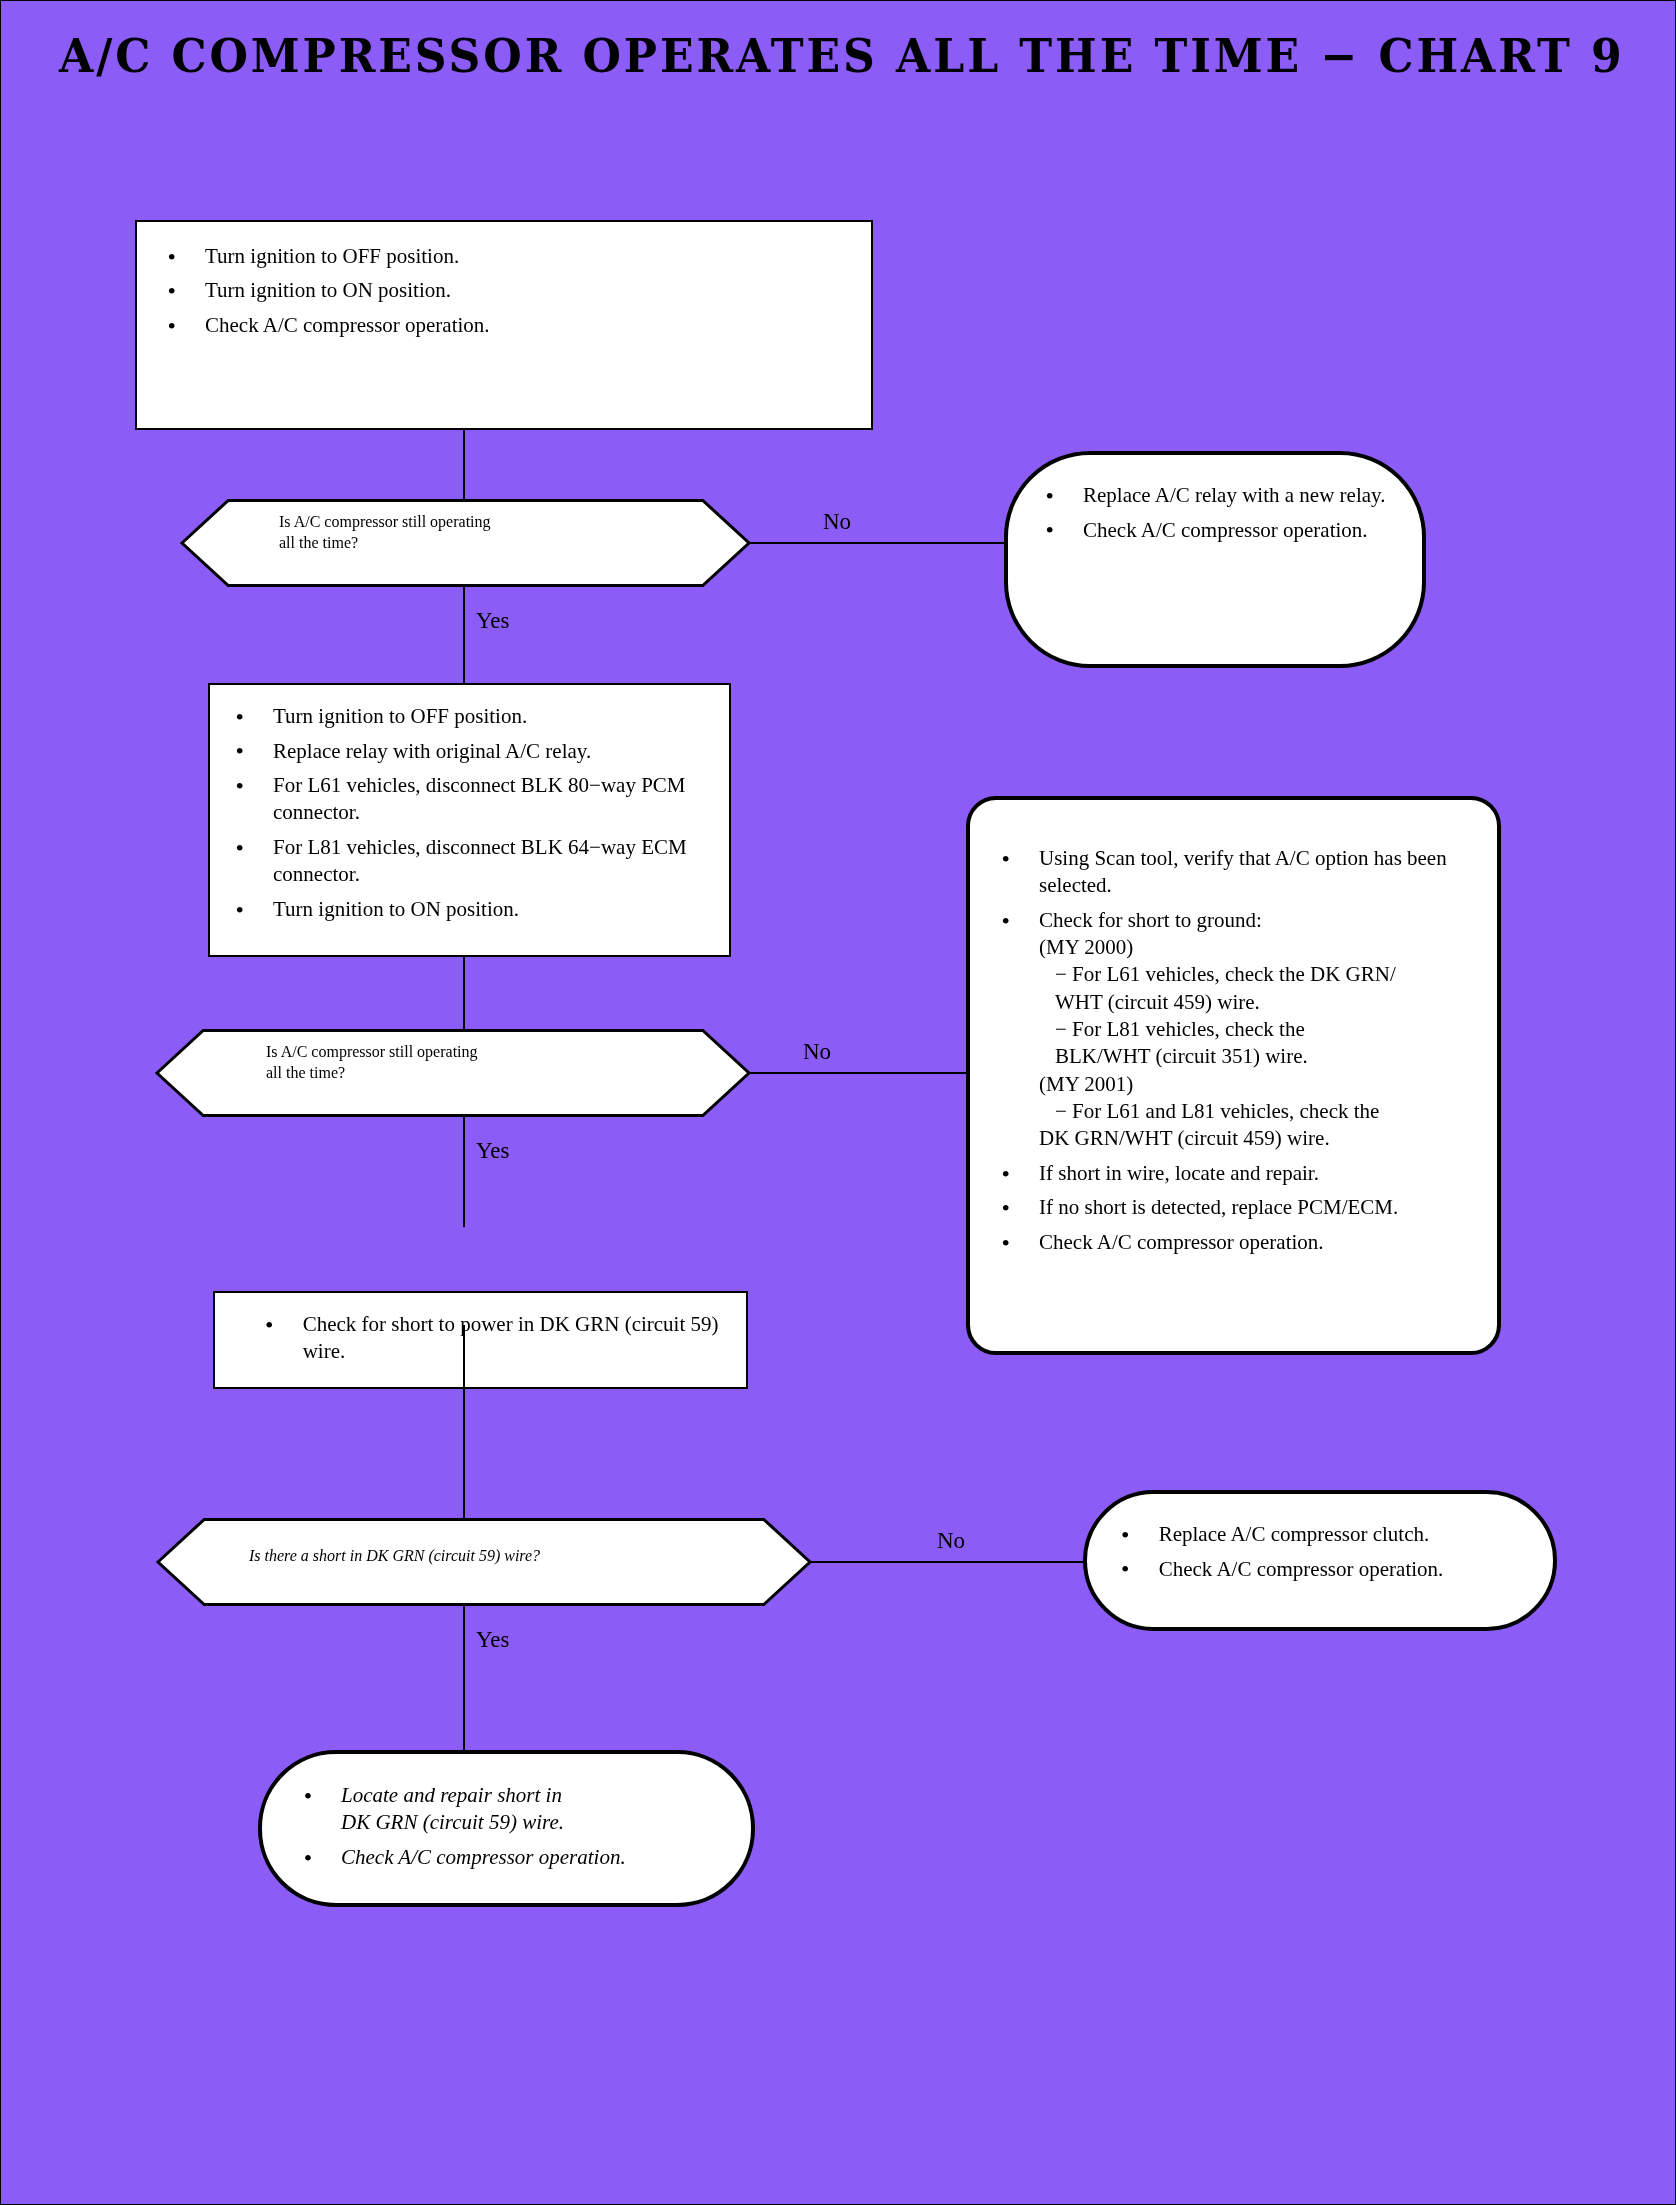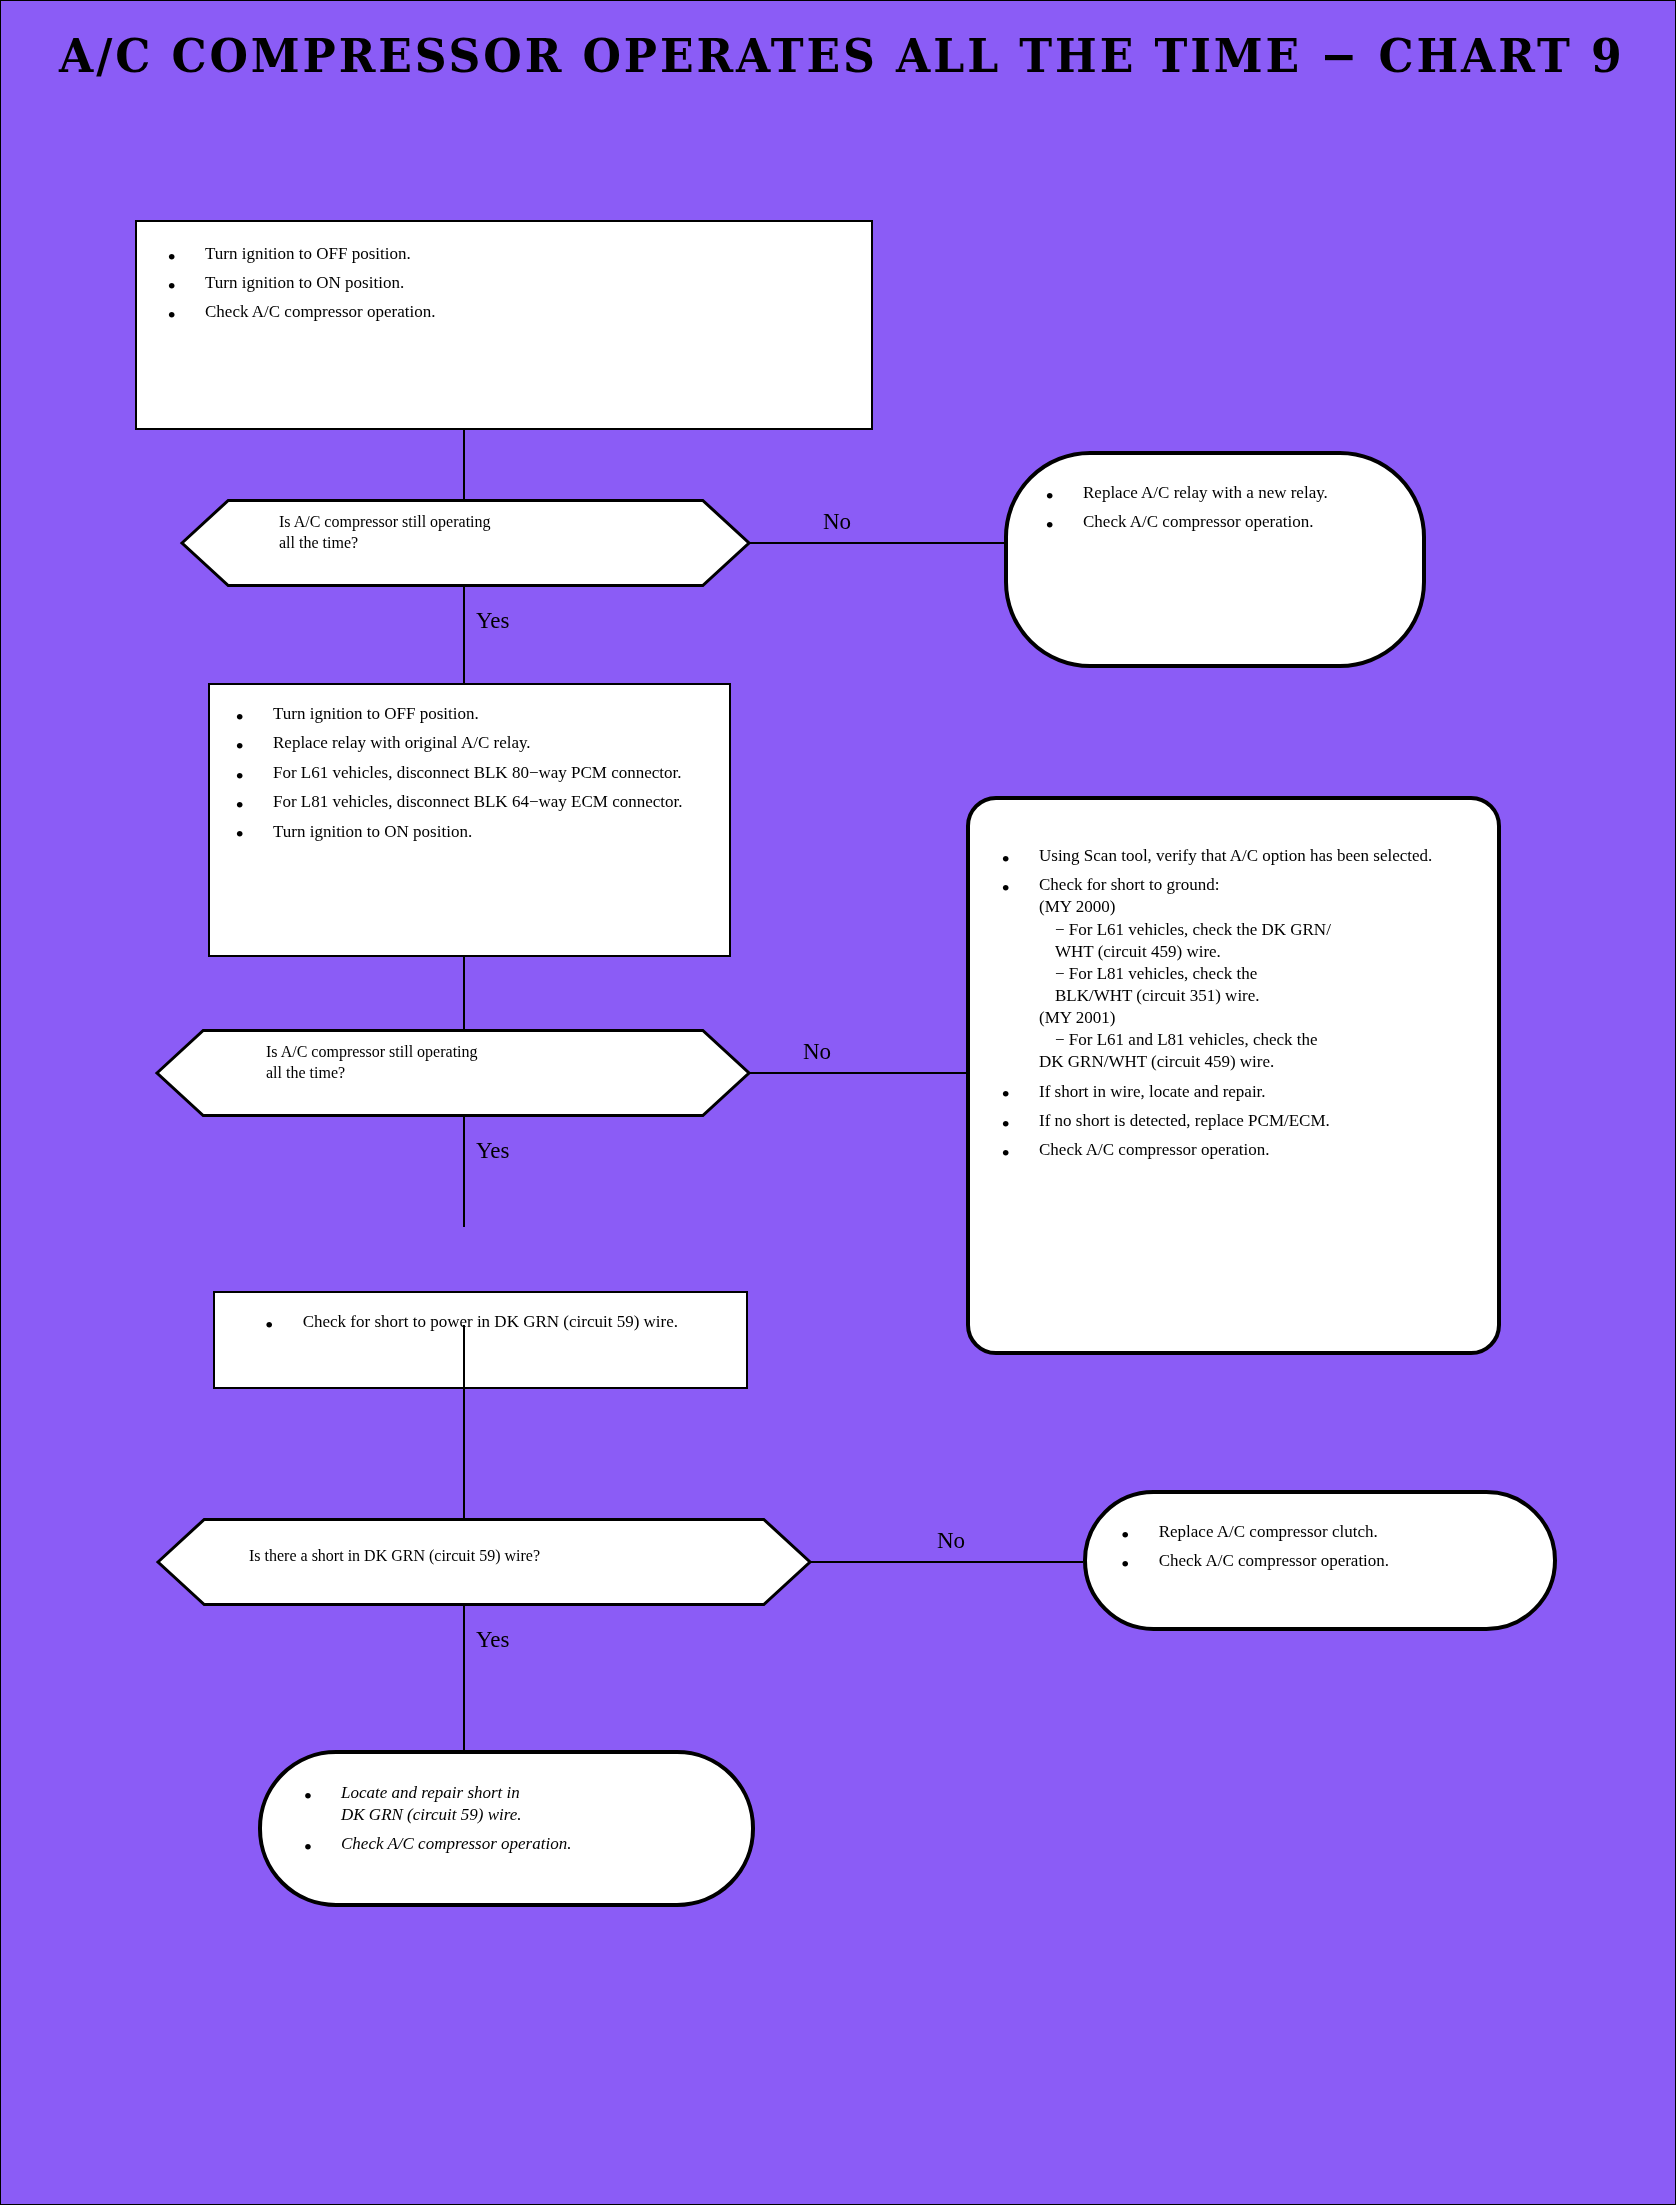--- a/index.html
+++ b/index.html
@@ -52,21 +52,21 @@
     background: #ffffff;
   }
   .bullets {
     list-style: none;
     margin: 0;
     padding: 0;
   }
   .bullets > li {
     position: relative;
     padding-left: 51px;
-    font-size: 17px;
+    font-size: 21px;
     line-height: 1.30;
     margin-bottom: 7.3px;
   }
   .bullets > li:last-child { margin-bottom: 0; }
   .bullets > li::before {
     content: "\2022";
     position: absolute;
     left: 13.4px;
     top: -1.2px;
     font-size: 24px;
@@ -204,21 +204,21 @@
       <li>Check for short to power in DK GRN (circuit 59) wire.</li>
     </ul>
   </div>
 
   <div class="vline" style="left:462px; top:1324px; height:193px;"></div>
 
   <div class="hex-wrap" style="left:157px; top:1517px; width:652px; height:88px;">
     <svg width="652" height="88" viewBox="0 0 1072 144">
       <polygon points="0,72 76,2 996,2 1072,72 996,142 76,142" fill="#ffffff" stroke="#000000" stroke-width="5"></polygon>
     </svg>
-    <div class="hex-text" style="left:91px; top:28px; width:523px;">
+    <div class="hex-text" style="left:91px; top:28px; width:523px;font-style:italic;">
       <div>Is there a short in DK GRN (circuit 59) wire?</div>
     </div>
   </div>
 
   <div class="hline" style="left:808px; top:1560px; width:274px;"></div>
   <div class="edge-label" style="left:936px; top:1528px;">No</div>
 
   <div class="vline" style="left:462px; top:1603px; height:146px;"></div>
   <div class="edge-label" style="left:475px; top:1627px;">Yes</div>
 

